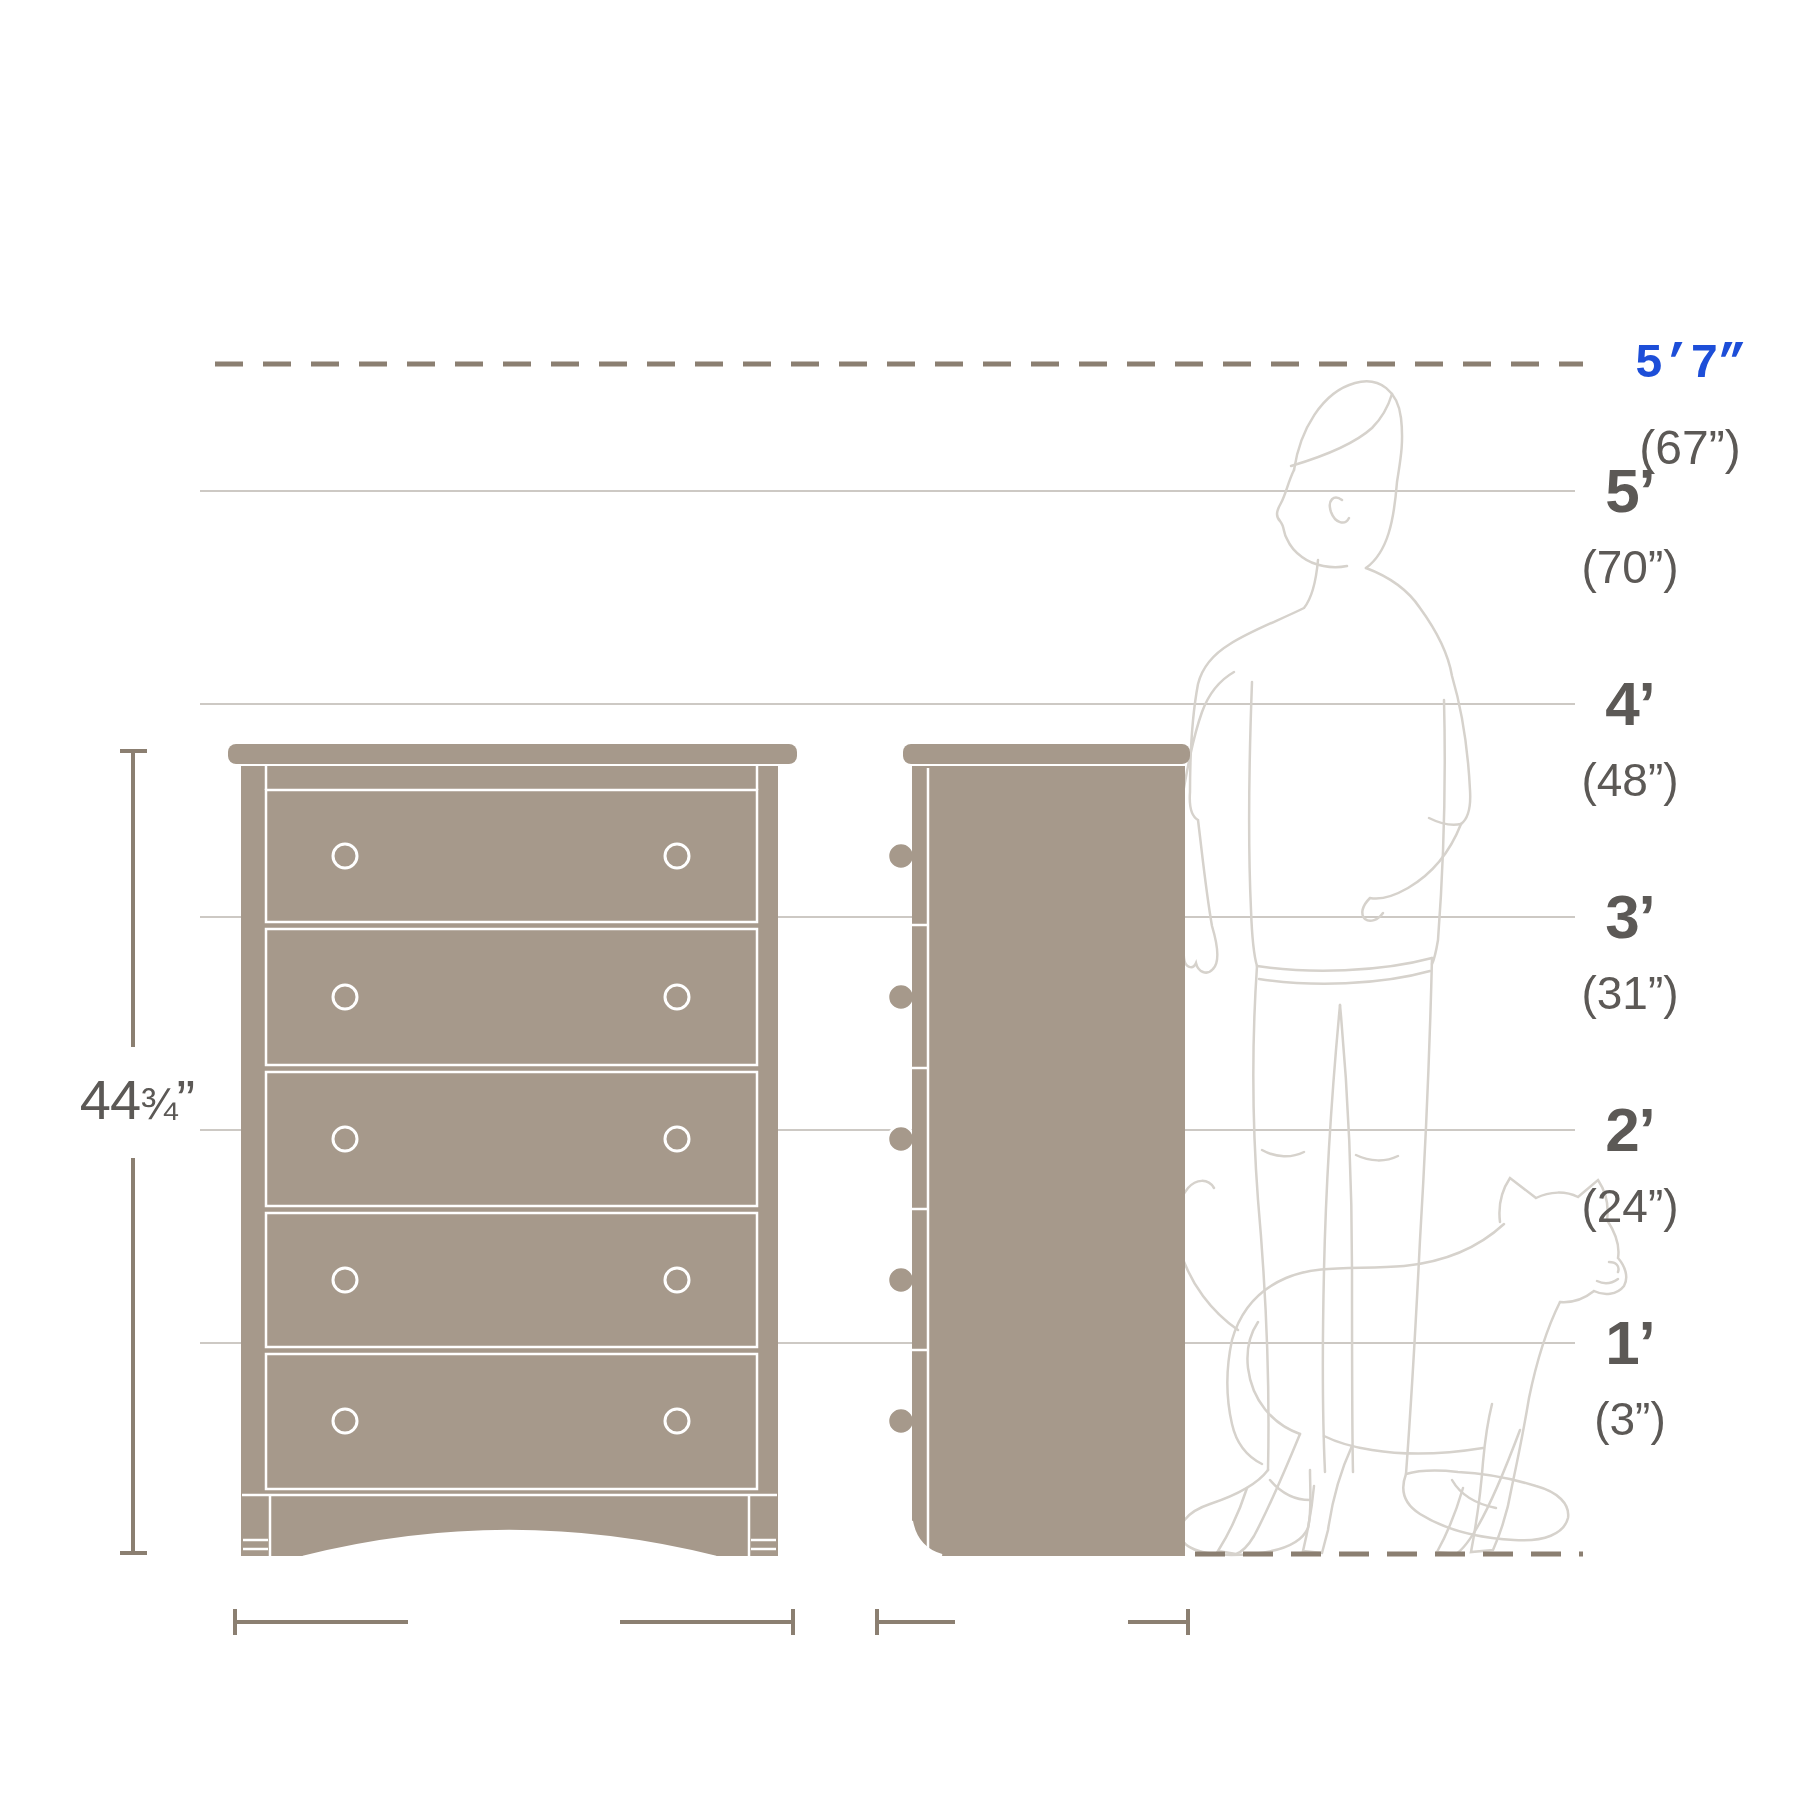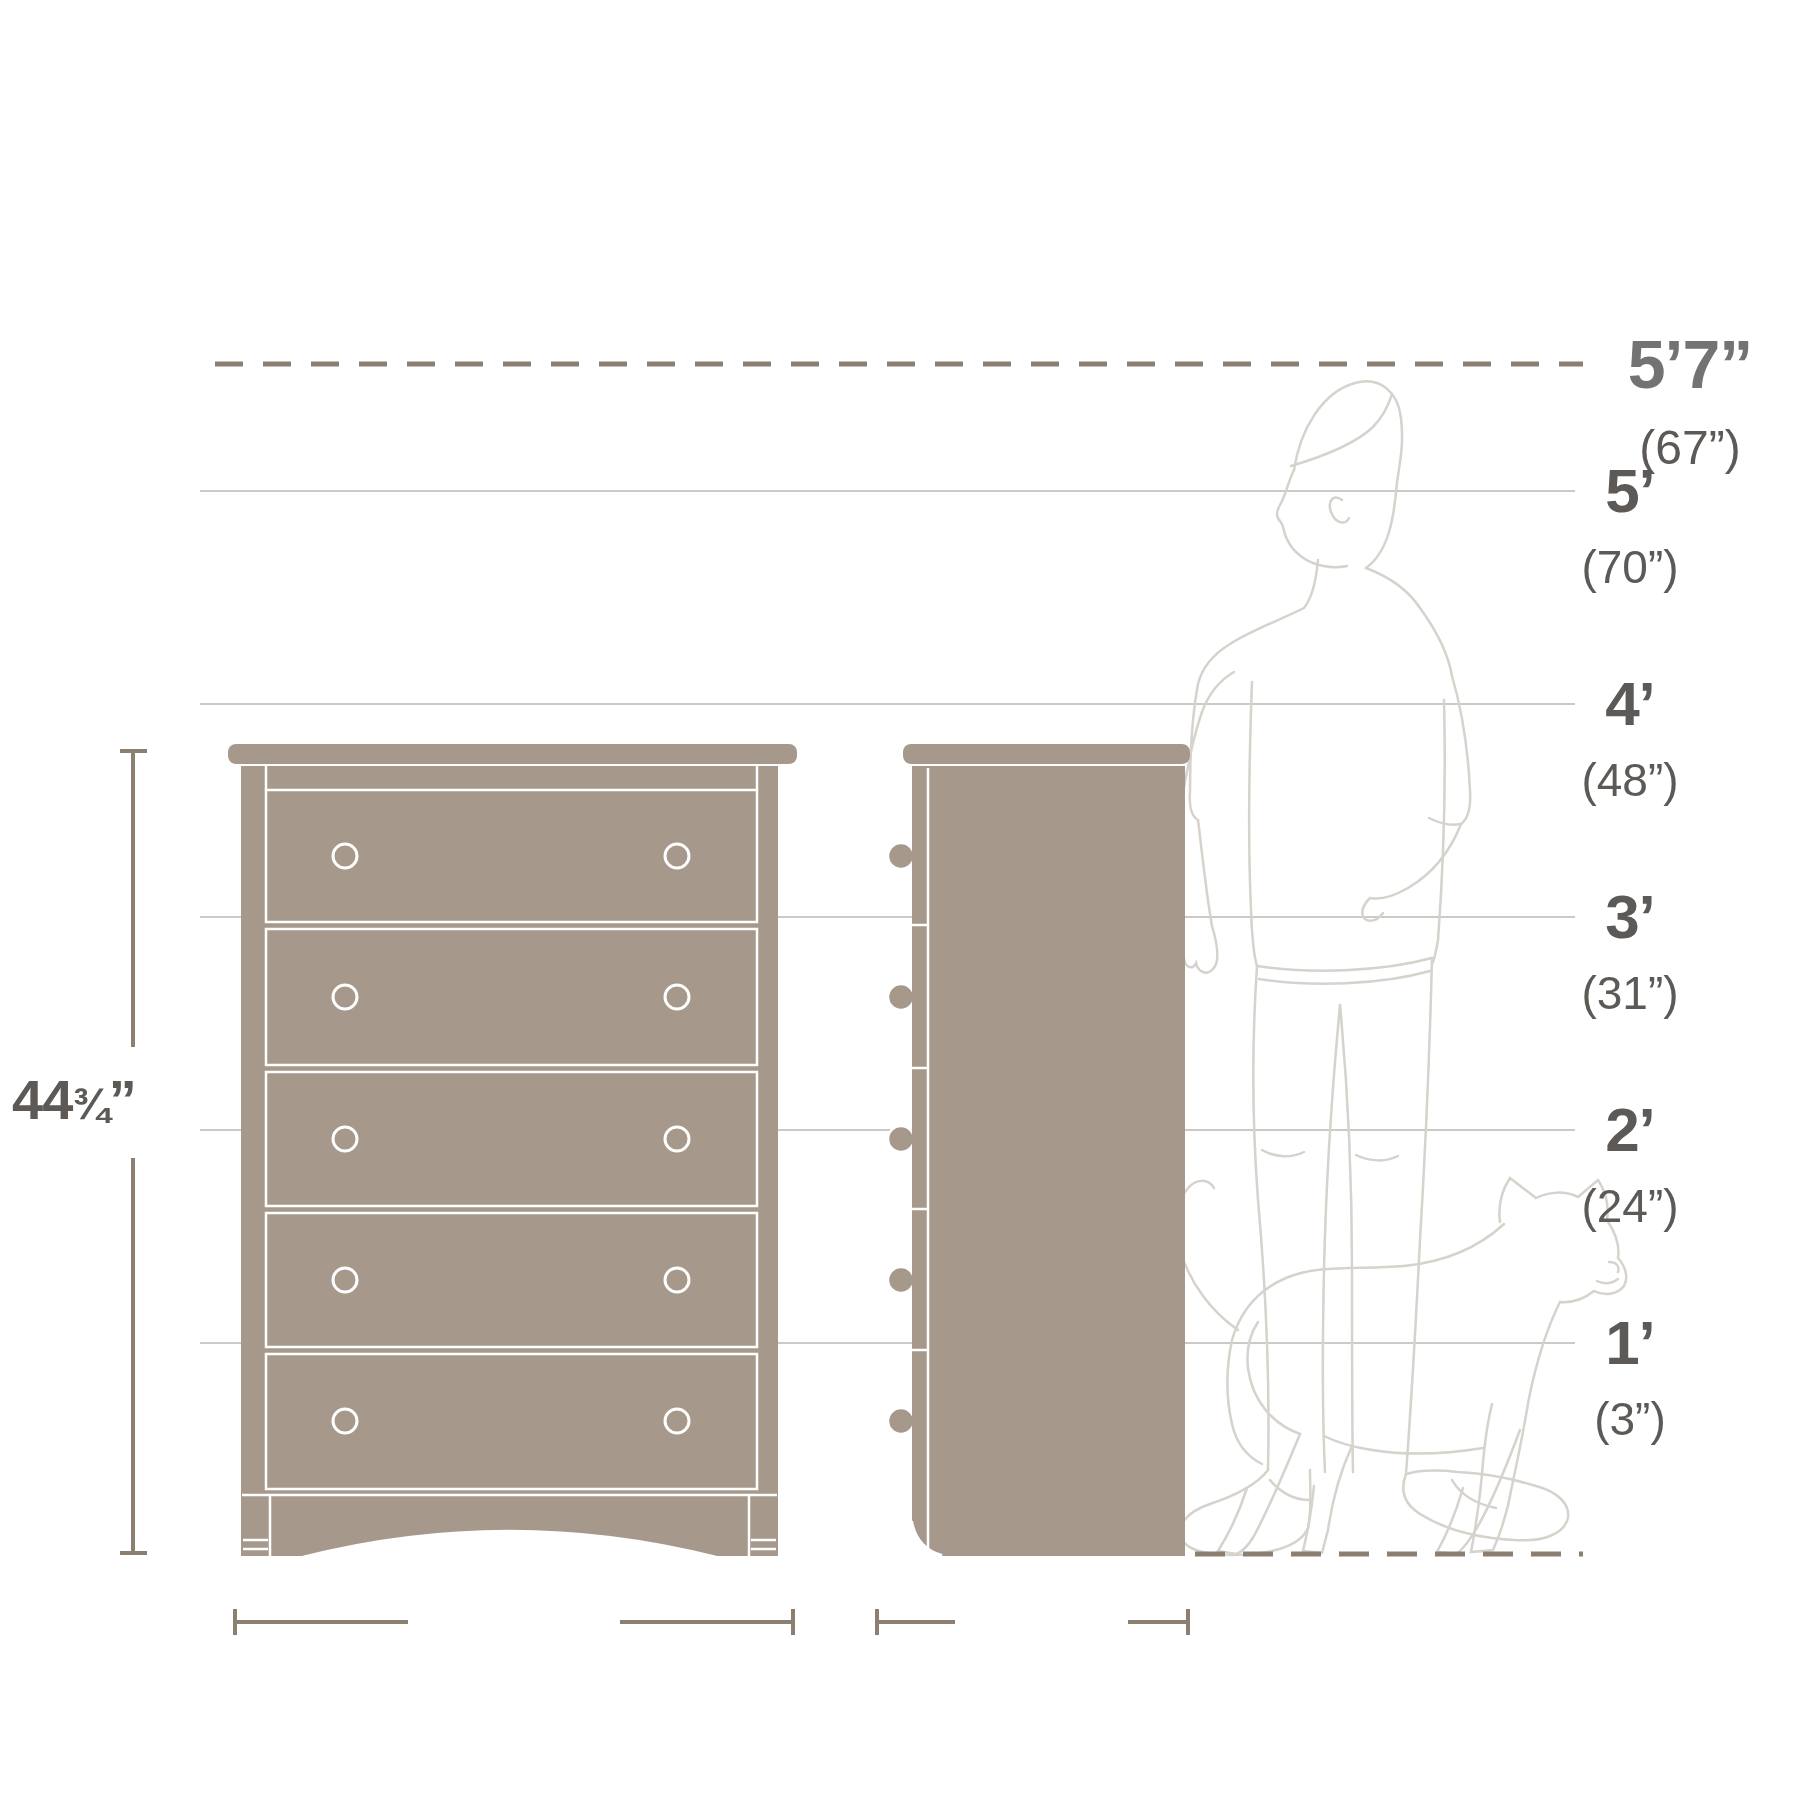--- a/index.html
+++ b/index.html
@@ -6,23 +6,23 @@
     --taupe:#a6998b; --line:#8b7f71; --grid:#cdc9c4;
     --text:#5c5956; --sil:#d6d2cc; --white:#ffffff;
   }
   html,body{margin:0;padding:0;background:#fff;}
   #canvas{position:relative;width:1800px;height:1800px;background:#fff;overflow:hidden;
           font-family:"Liberation Sans","DejaVu Sans",sans-serif;}
   svg{position:absolute;left:0;top:0;}
   .marker{position:absolute;text-align:center;color:var(--text);}
   .marker .lbl{font-weight:700;font-size:62px;line-height:62px;letter-spacing:-1px;}
   .marker .sub{font-weight:400;font-size:46px;line-height:50px;margin-top:20px;}
-  .marker.primary .lbl{font-size:68px;line-height:76px;color:#737373;}
+  .marker.primary .lbl{font-size:48px;line-height:76px;color:#1d4ed8;font-family:Liberation Mono, monospace;}
   .marker.primary .sub{font-size:48px;line-height:52px;}
-  .dim{position:absolute;color:var(--text);font-weight:700;
+  .dim{position:absolute;text-align:center;color:var(--text);font-weight:400;
        font-size:58px;line-height:60px;letter-spacing:-1px;}
   .dim .frac{font-size:0.80em;}
   .dim.height{font-size:56px;line-height:58px;}
 </style>
 </head>
 <body>
 
 <div id="canvas">
 
 <svg width="1800" height="1800" viewBox="0 0 1800 1800">

